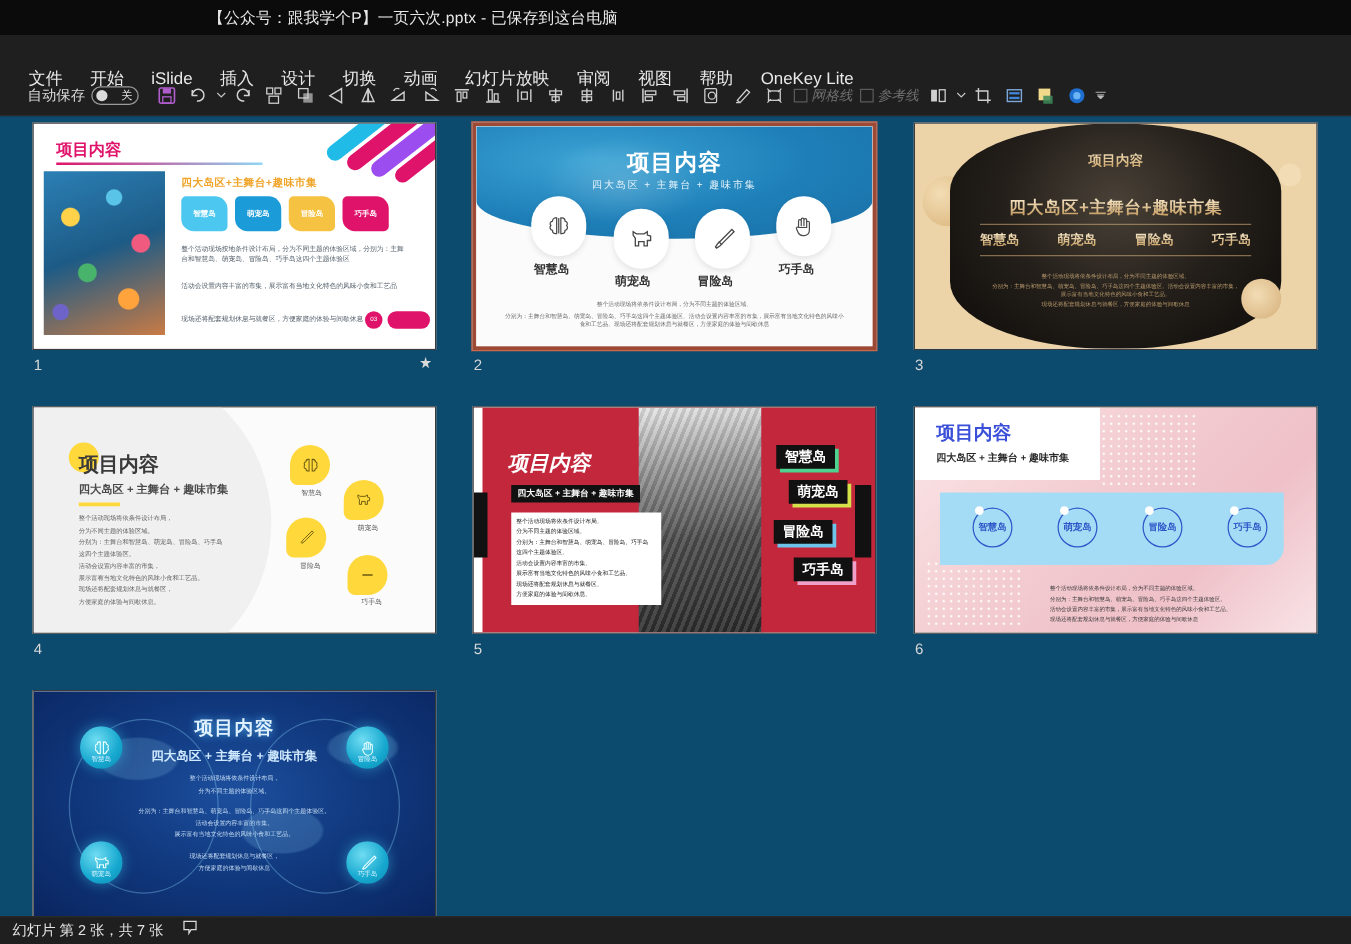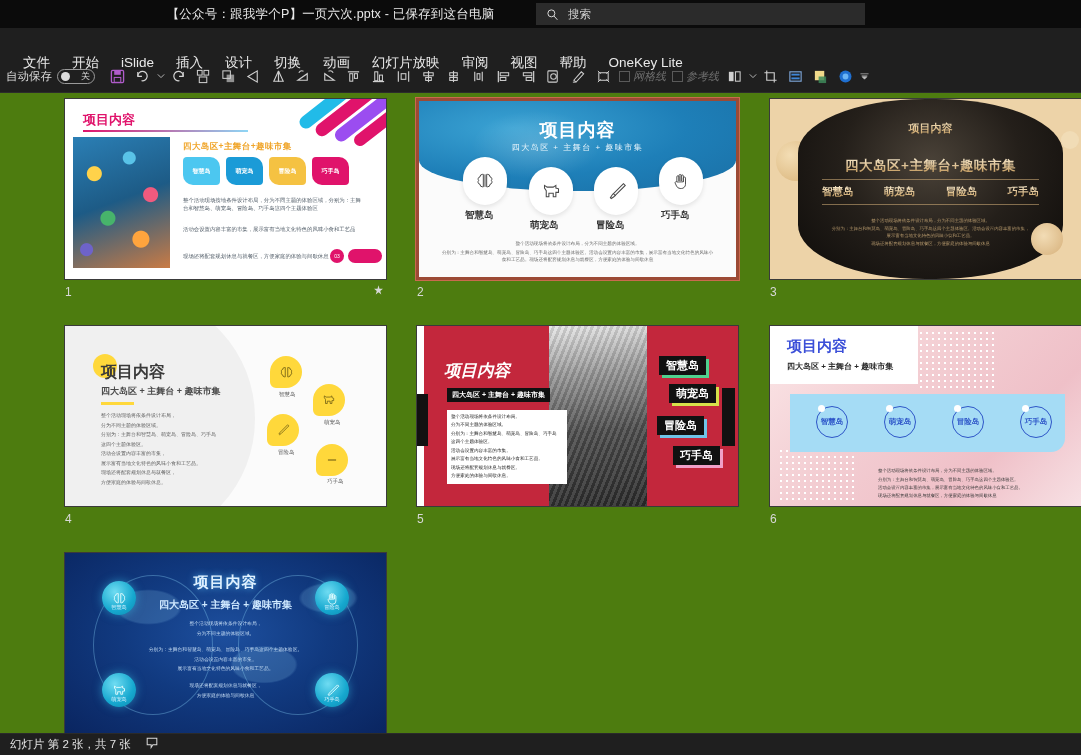--- a/index.html
+++ b/index.html
@@ -46,21 +46,21 @@
     padding: 4px 11px; cursor: default;
     white-space: nowrap;
     margin-top: 37px;
   }
 
   
   .toolbar {
     height: 33px; width: 100%;
     background: #1f1f1f;
     display: flex; align-items: center;
-    padding-left: 6px; gap: 0px;
+    padding-left: 22px; gap: 0px;
     border-bottom: 1px solid #2c2c2c;
   }
   .autosave-label { color: #dcdcdc; font-size: 11.5px; margin-right: 5px; white-space: nowrap;}
   .toggle {
     width: 38px; height: 15px; border-radius: 8px;
     border: 1px solid #9a9a9a;
     display: flex; align-items: center; justify-content: flex-end;
     padding: 0 4px 0 2px; position: relative;
     margin-right: 10px;
   }
@@ -80,23 +80,22 @@
   .chk-label { color: #6f6f6f; font-size: 11px; margin-left: 3px; white-space: nowrap;}
   .chkbox {
     width: 11px; height: 11px; border: 1px solid #5a5a5a;
     display:inline-block;
   }
 
   
   .workspace {
     position: absolute;
     left: 0; top: 93px; right: 0; bottom: 22px;
-    background: #4d7c0f;
+    background: #0c4a6e;
     overflow: hidden;
-    padding-left: 38px;
   }
   .grid {
     position: relative;
     padding: 5px 0 0 0;
   }
   .cell {
     position: absolute;
     width: 323px;
   }
   .thumb {
@@ -279,27 +278,20 @@
     display:flex; align-items:center; justify-content:center;
     box-shadow:0 0 10px rgba(60,200,240,.5);}
   .s7 .nl { position:absolute; font-size:5.2px; color:#d8f3ff; text-align:center; width:40px;}
   .s7 .arc { position:absolute; border:1px solid rgba(130,200,240,.38); border-radius:50%;}
 </style>
 </head>
 <body>
 
 <div class="titlebar">
   <div class="titlebar-text">【公众号：跟我学个P】一页六次.pptx  -  已保存到这台电脑</div>
-  <div class="searchbox">
-    <svg class="s-ico" viewBox="0 0 16 16">
-      <circle cx="6.6" cy="6.6" r="4.3" fill="none" stroke="#dcdcdc" stroke-width="1.2"></circle>
-      <line x1="9.9" y1="9.9" x2="14" y2="14.5" stroke="#dcdcdc" stroke-width="1.2"></line>
-    </svg>
-    <span class="s-ph">搜索</span>
-  </div>
 </div>
 
 <div class="menubar">
   <div class="menu-item">文件</div>
   <div class="menu-item">开始</div>
   <div class="menu-item">iSlide</div>
   <div class="menu-item">插入</div>
   <div class="menu-item">设计</div>
   <div class="menu-item">切换</div>
   <div class="menu-item">动画</div>

